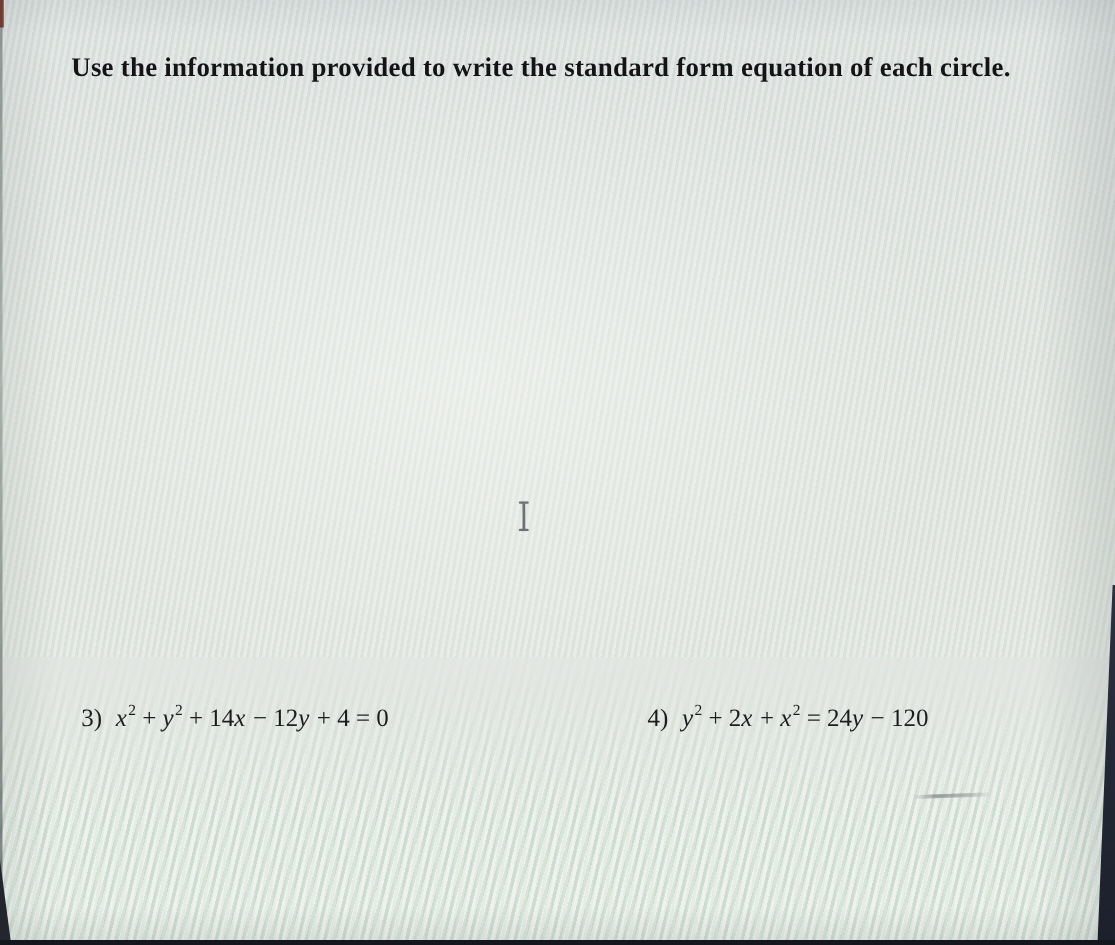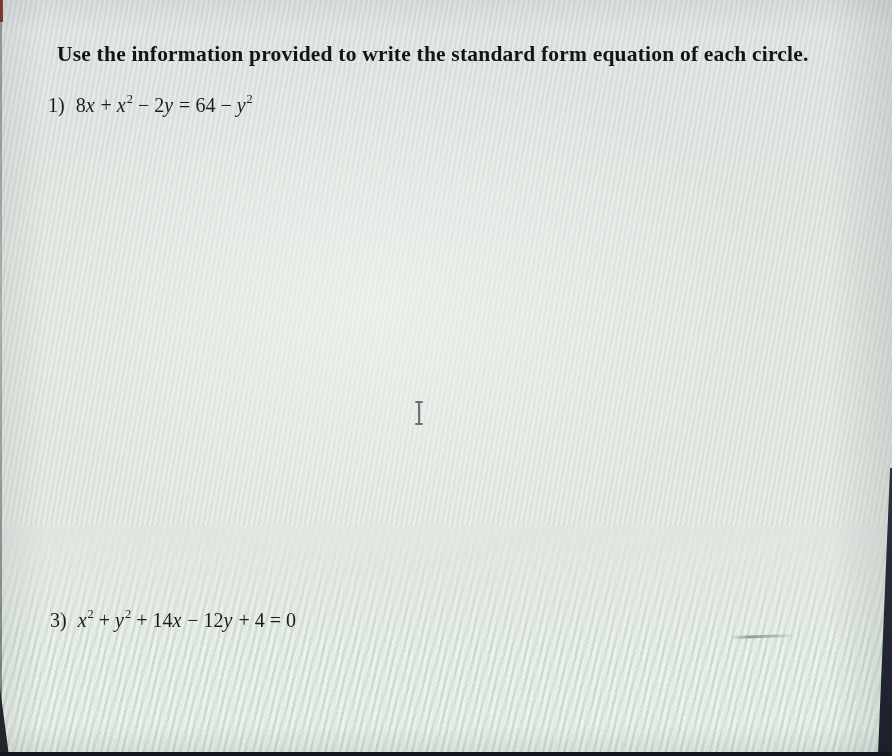--- a/index.html
+++ b/index.html
@@ -33,21 +33,21 @@
     position:absolute;left:57px;top:42px;width:800px;
     font-size:21.5px;font-weight:bold;color:#141416;letter-spacing:0.2px;
     white-space:nowrap;
   }
   .problem{position:absolute;font-size:20px;white-space:nowrap;color:#1c1c1f;}
   .problem .label{margin-right:11px;}
   .problem i{font-style:italic;padding-right:1px;}
   .problem sup{font-size:0.62em;line-height:0;position:relative;top:-1px;}
   .p1{left:48px;top:94px;}
   .p2{left:522px;top:94px;}
-  .p3{left:50px;top:564px;margin-top:45px;}
+  .p3{left:65px;top:564px;}
   .p4{left:518px;top:564px;}
   .cursor{position:absolute;left:413px;top:401px;width:12px;height:24px;opacity:0.85;}
   .smudge{
     position:absolute;left:730px;top:635px;width:64px;height:3px;
     background:linear-gradient(90deg, rgba(110,118,118,0) 0%, rgba(110,118,118,0.65) 30%, rgba(130,138,138,0.5) 70%, rgba(110,118,118,0) 100%);
     transform:rotate(-2deg);filter:blur(0.6px);
   }
   .edge-left{
     position:absolute;left:0;top:0;width:2px;height:756px;
     background:linear-gradient(180deg, rgba(70,80,78,0.5), rgba(90,100,96,0.35) 40%, rgba(50,58,60,0.6));
@@ -75,29 +75,29 @@
 <body>
 
 <div class="screen">
 
   <div class="stripes-bottom"></div>
   <div class="vignette"></div>
 
   <div class="content">
     <div class="header">Use the information provided to write the standard form equation of each circle.</div>
 
-    <div class="problem p1">
-      <span class="label">1)</span><span class="eq">8<i>x</i> + <i>x</i><sup>2</sup> − 2<i>y</i> = 64 − <i>y</i><sup>2</sup></span>
-    </div>
 
 
     <div class="problem p3">
       <span class="label">3)</span><span class="eq"><i>x</i><sup>2</sup> + <i>y</i><sup>2</sup> + 14<i>x</i> − 12<i>y</i> + 4 = 0</span>
     </div>
 
+    <div class="problem p4">
+      <span class="label">4)</span><span class="eq"><i>y</i><sup>2</sup> + 2<i>x</i> + <i>x</i><sup>2</sup> = 24<i>y</i> − 120</span>
+    </div>
   </div>
 
   <svg class="cursor" viewBox="0 0 12 24" aria-hidden="true">
     <g fill="#585d61">
       <rect x="2" y="0" width="8" height="2" rx="1"></rect>
       <rect x="5" y="1" width="2.2" height="22"></rect>
       <rect x="2" y="22" width="8" height="2" rx="1"></rect>
     </g>
   </svg>
 

